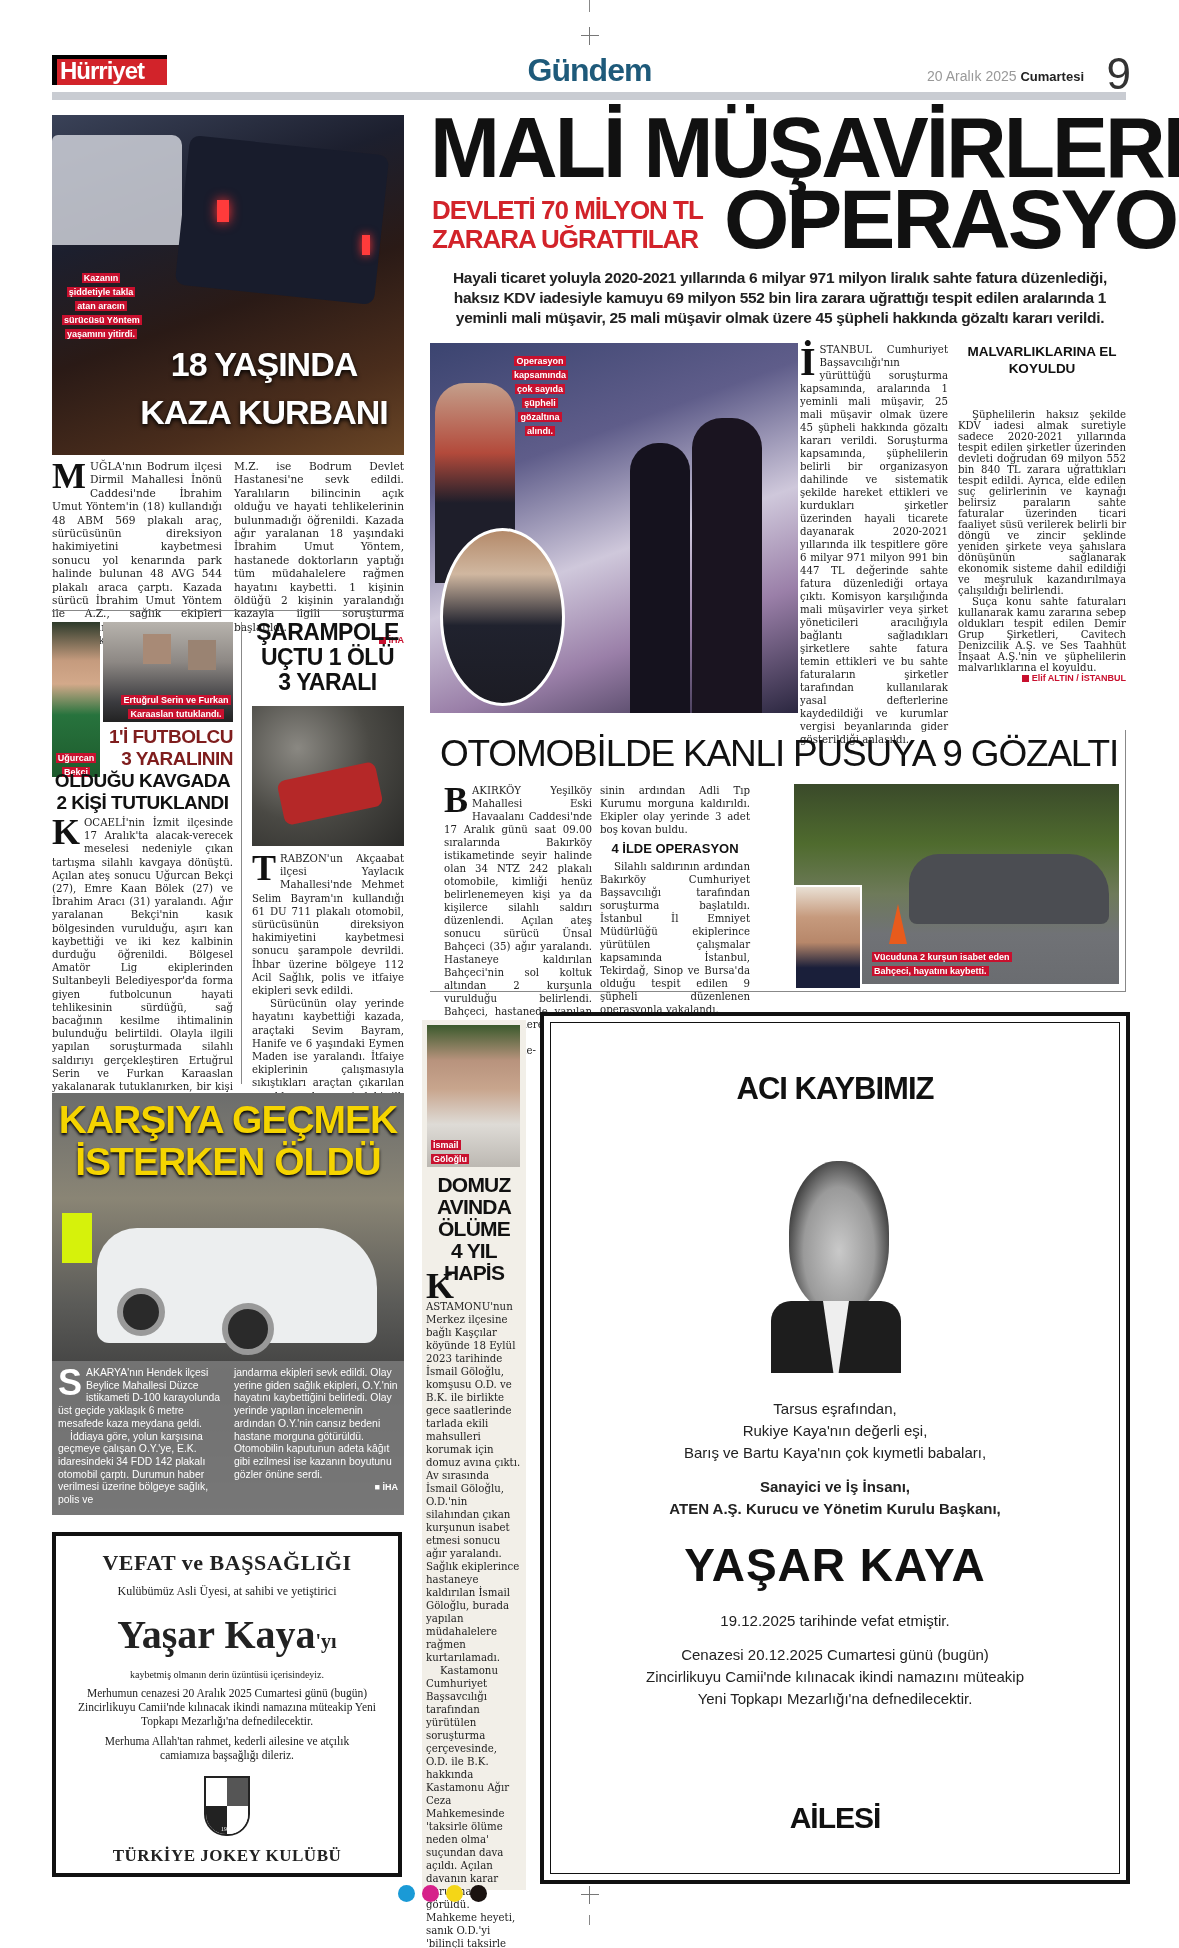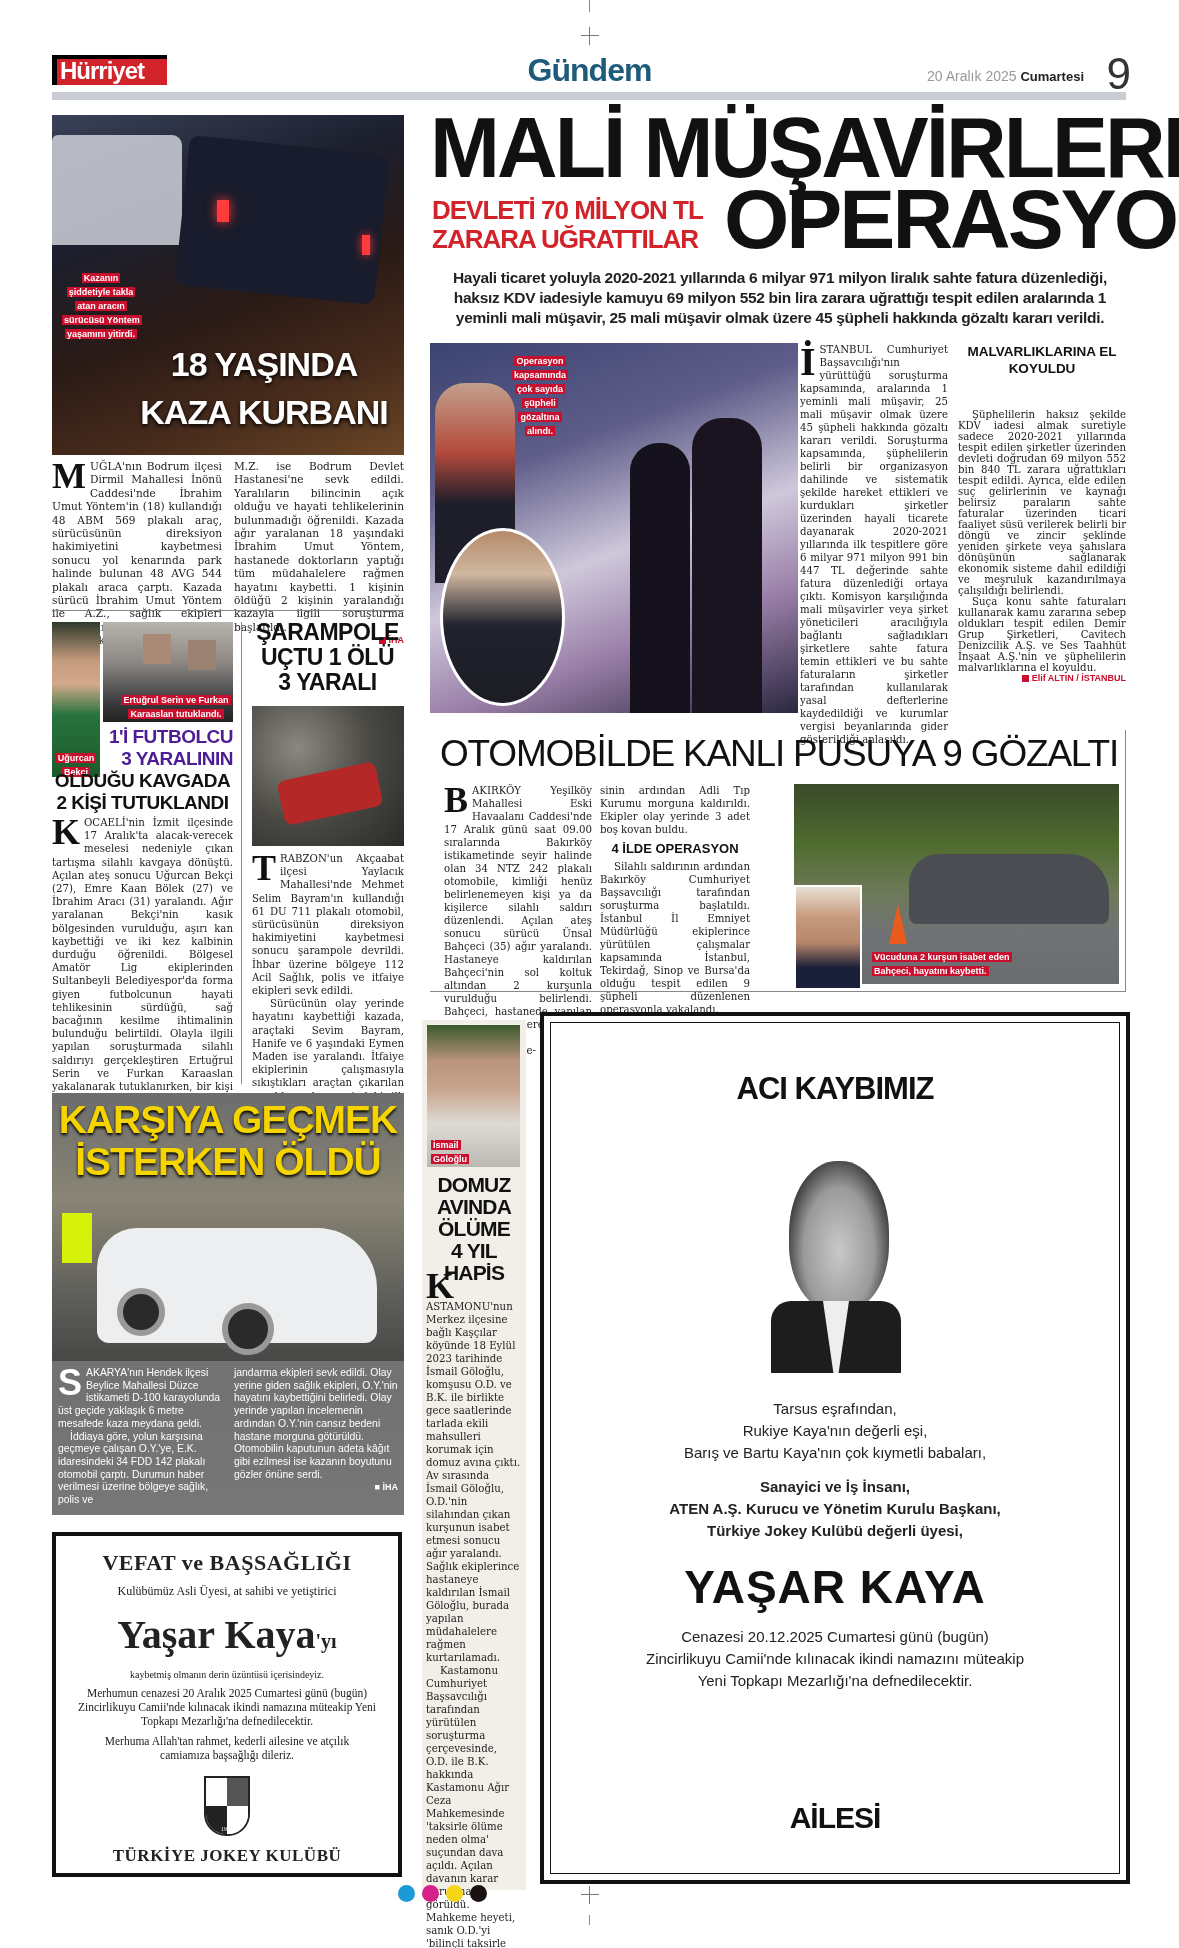--- a/index.html
+++ b/index.html
@@ -71,21 +71,21 @@
 <div class="abs rule" style="left:52px;top:610px;width:352px;height:1px;"></div>
 
 <div class="abs photo" style="left:52px;top:622px;width:48px;height:155px;background:linear-gradient(180deg,#2d3a2b 0%,#c59b7e 25%,#d3a98a 40%,#27733d 60%,#1d5a2c 100%);">
   <div class="abs" style="left:2px;top:128px;text-align:center;width:44px;line-height:11px;"><span class="caption-tag">Uğurcan Bekçi</span></div>
 </div>
 <div class="abs photo" style="left:103px;top:622px;width:130px;height:100px;background:linear-gradient(180deg,#b7b3ad 0%,#8d8884 40%,#3b3b3f 80%,#222 100%);">
   <div class="abs" style="left:40px;top:12px;width:28px;height:30px;background:#a88a76;"></div>
   <div class="abs" style="left:85px;top:18px;width:28px;height:30px;background:#9a8372;"></div>
   <div class="abs" style="left:18px;top:70px;width:110px;text-align:center;line-height:11px;"><span class="caption-tag">Ertuğrul Serin ve Furkan Karaaslan tutuklandı.</span></div>
 </div>
-<div class="abs" style="left:100px;top:726px;width:133px;text-align:right;font-family:'Liberation Sans',sans-serif;font-weight:bold;font-size:19px;line-height:22px;color:#4c1d95;letter-spacing:-0.5px;">
+<div class="abs" style="left:100px;top:726px;width:133px;text-align:right;font-family:'Liberation Sans',sans-serif;font-weight:bold;font-size:19px;line-height:22px;color:#7f1d1d;letter-spacing:-0.5px;">
   <div>1'İ FUTBOLCU</div>
   <div>3 YARALININ</div>
 </div>
 <div class="abs" style="left:52px;top:770px;width:181px;text-align:center;font-family:'Liberation Sans',sans-serif;font-weight:bold;font-size:19px;line-height:22px;color:#111;letter-spacing:-0.5px;">
   <div>OLDUĞU KAVGADA</div>
   <div>2 KİŞİ TUTUKLANDI</div>
 </div>
 <div class="abs body-text" style="left:52px;top:816px;width:181px;font-size:10.2px;line-height:13.2px;">
   <span class="dropcap">K</span><span>OCAELİ'nin İzmit ilçesinde 17 Aralık'ta alacak-verecek meselesi nedeniyle çıkan tartışma silahlı kavgaya dönüştü. Açılan ateş sonucu Uğurcan Bekçi (27), Emre Kaan Bölek (27) ve İbrahim Aracı (31) yaralandı. Ağır yaralanan Bekçi'nin kasık bölgesinden vurulduğu, aşırı kan kaybettiği ve iki kez kalbinin durduğu öğrenildi. Bölgesel Amatör Lig ekiplerinden Sultanbeyli Belediyespor'da forma giyen futbolcunun hayati tehlikesinin sürdüğü, sağ bacağının kesilme ihtimalinin bulunduğu belirtildi. Olayla ilgili yapılan soruşturmada silahlı saldırıyı gerçekleştiren Ertuğrul Serin ve Furkan Karaaslan yakalanarak tutuklanırken, bir kişi ifadesinin ardından serbest bırakıldı.</span>
   <div class="credit">DHA</div>
@@ -214,22 +214,22 @@
       <div style="position:absolute;left:0;top:140px;width:130px;height:72px;background:#1d1d1d;border-radius:20px 20px 0 0;"></div>
       <div style="position:absolute;left:52px;top:140px;width:26px;height:72px;background:#eee;clip-path:polygon(0 0,100% 0,60% 100%,40% 100%);"></div>
     </div>
     <div style="position:absolute;left:0;width:100%;top:375px;text-align:center;font-family:'Liberation Sans',sans-serif;font-size:15px;line-height:22px;color:#222;">
       <div>Tarsus eşrafından,</div>
       <div>Rukiye Kaya'nın değerli eşi,</div>
       <div>Barış ve Bartu Kaya'nın çok kıymetli babaları,</div>
       <div style="height:12px;"></div>
       <div style="font-weight:bold;">Sanayici ve İş İnsanı,</div>
       <div style="font-weight:bold;">ATEN A.Ş. Kurucu ve Yönetim Kurulu Başkanı,</div>
-      <div style="font-weight:bold;">Türkiye Jokey Kulübü değerli üyesi,</div>
       <div style="font-weight:bold;font-size:46px;line-height:54px;margin-top:18px;letter-spacing:1px;color:#111;">YAŞAR KAYA</div>
+      <div style="margin-top:18px;">19.12.2025 tarihinde vefat etmiştir.</div>
       <div style="margin-top:12px;">Cenazesi 20.12.2025 Cumartesi günü (bugün)</div>
       <div>Zincirlikuyu Camii'nde kılınacak ikindi namazını müteakip</div>
       <div>Yeni Topkapı Mezarlığı'na defnedilecektir.</div>
     </div>
     <div style="position:absolute;left:0;width:100%;top:778px;text-align:center;font-family:'Liberation Sans',sans-serif;font-weight:bold;font-size:30px;letter-spacing:-1px;color:#111;">AİLESİ</div>
   </div>
 </div>
 
 <div class="abs" style="left:398px;top:1885px;display:flex;gap:7px;">
   <div class="cmyk" style="background:#1a9ad6;" title="#1a9ad6"></div>

